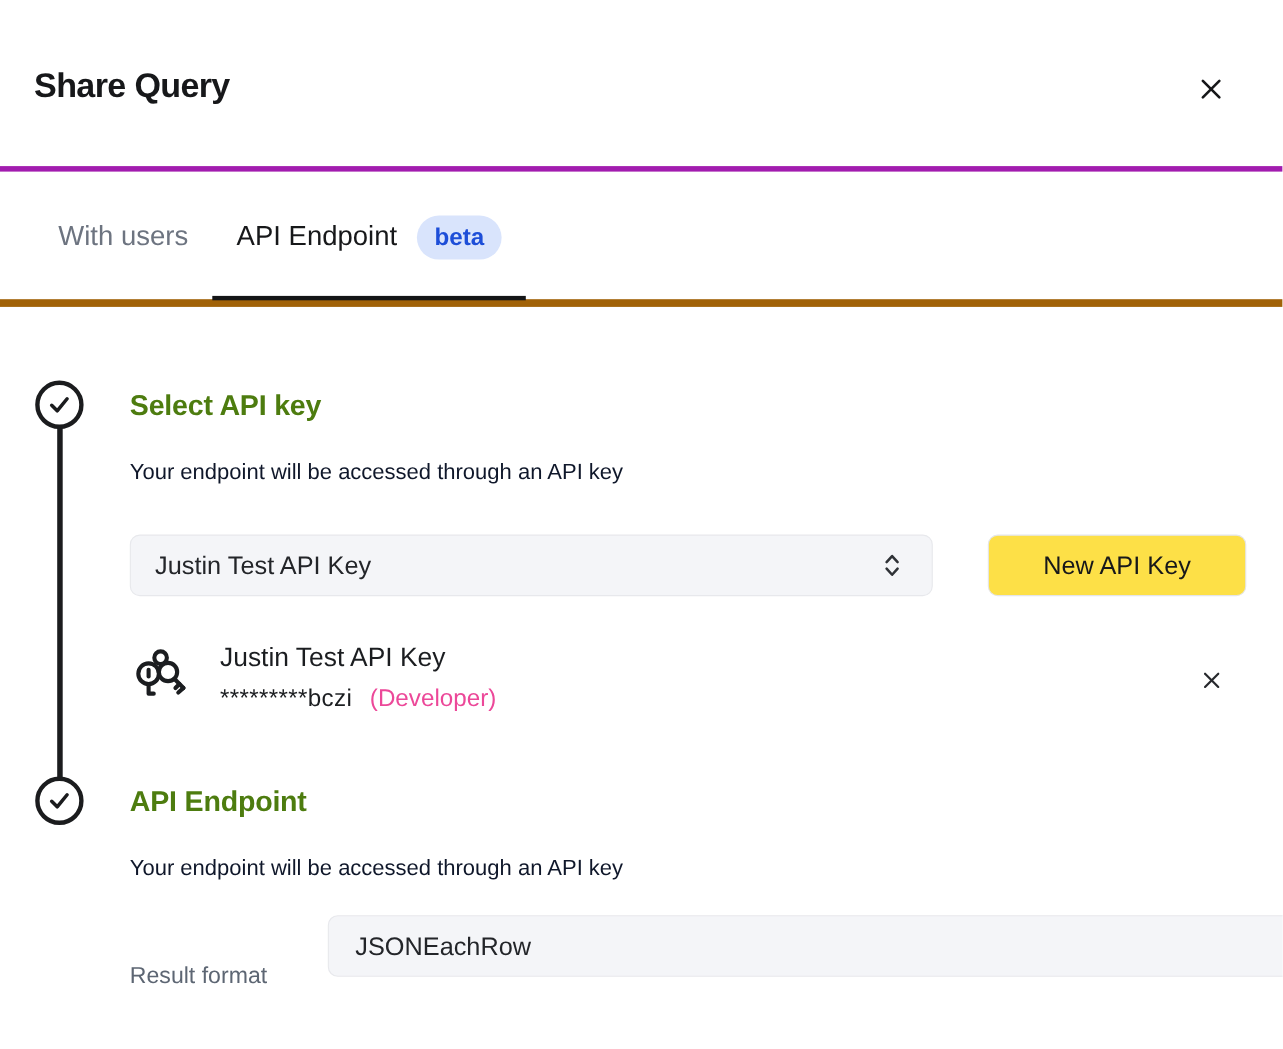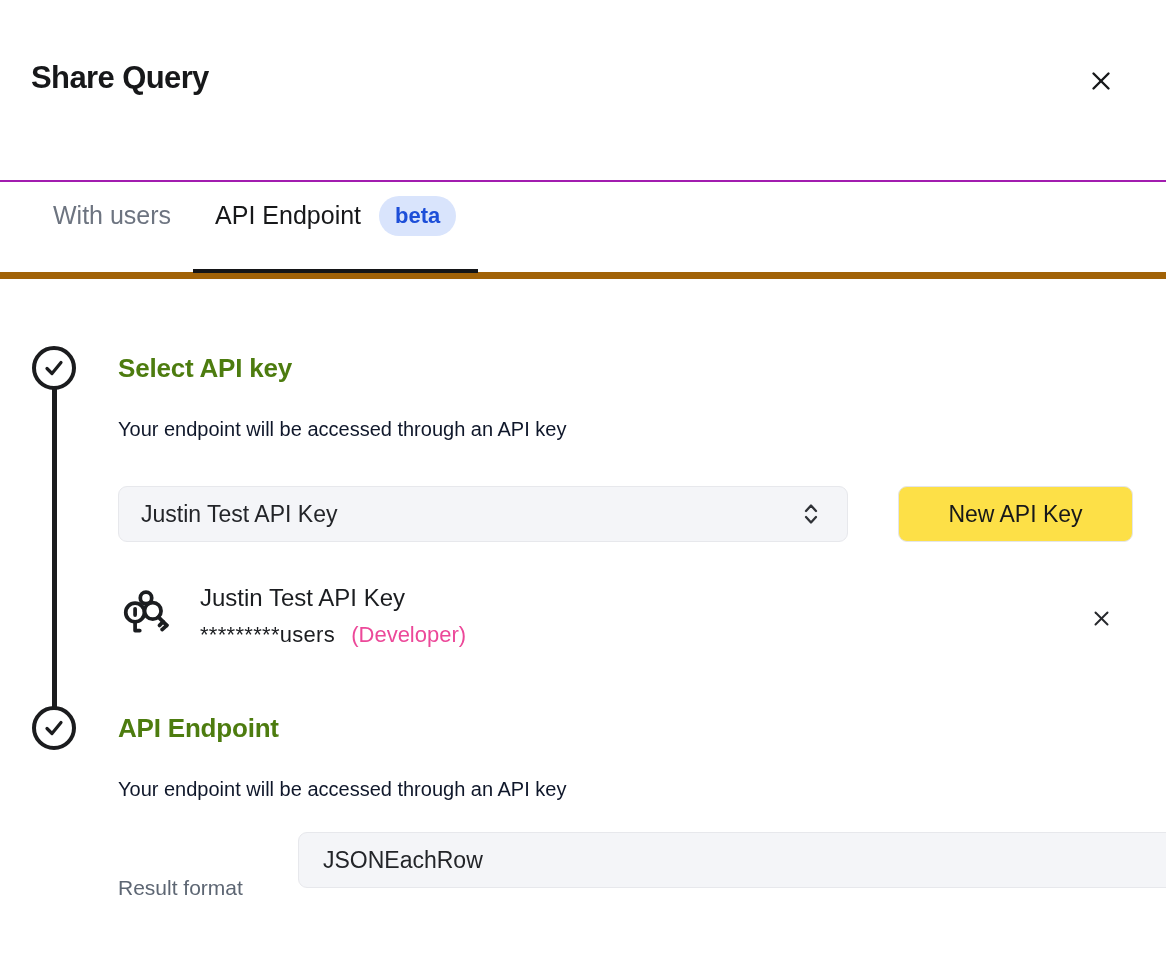--- a/index.html
+++ b/index.html
@@ -7,22 +7,22 @@
   body {
     font-family: "Liberation Sans", "DejaVu Sans", sans-serif;
     color: #18181b;
     position: relative;
     overflow: hidden;
   }
   .modal { position: relative; width: 1166px; height: 954px; background: #fff; }
 
   
   .modal-header {
-    position: absolute; top: 0; left: 0; right: 0; height: 182px;
-    border-bottom: 2px solid #a21caf;
+    position: absolute; top: 0; left: 0; right: 0; height: 156px;
+    border-bottom: 5px solid #a21caf;
   }
   .page-title {
     position: absolute; left: 31px; top: 58px;
     font-size: 31px; font-weight: 700; letter-spacing: -0.6px; color: #17181a;
     line-height: 40px;
   }
   .close-button {
     position: absolute; left: 1086px; top: 66px; width: 30px; height: 30px;
     background: none; border: none; cursor: pointer;
     display: flex; align-items: center; justify-content: center;
@@ -192,21 +192,21 @@
       <line x1="15.5" y1="21" x2="15.5" y2="27"></line>
       <path d="M15.5 33.5 L15.5 42 L20 42"></path>
       <circle cx="32.5" cy="23" r="8"></circle>
       <path d="M38 29 L46 37"></path>
       <path d="M46 37 L41.5 41"></path>
       <path d="M42.5 33.5 L39 37"></path>
     </svg>
   </div>
   <div class="key-name">Justin Test API Key</div>
   <div class="key-secret-line">
-    <span class="key-masked">*********users</span>
+    <span class="key-masked">*********bczi</span>
     <span class="key-role">(Developer)</span>
   </div>
   <button class="remove-key-button" aria-label="Remove key">
     <span>
       <svg width="19" height="19" viewBox="0 0 19 19" fill="none" stroke="#26282c" stroke-width="2" stroke-linecap="round">
         <line x1="3.5" y1="3.5" x2="15.5" y2="15.5"></line>
         <line x1="15.5" y1="3.5" x2="3.5" y2="15.5"></line>
       </svg>
     </span>
   </button>

